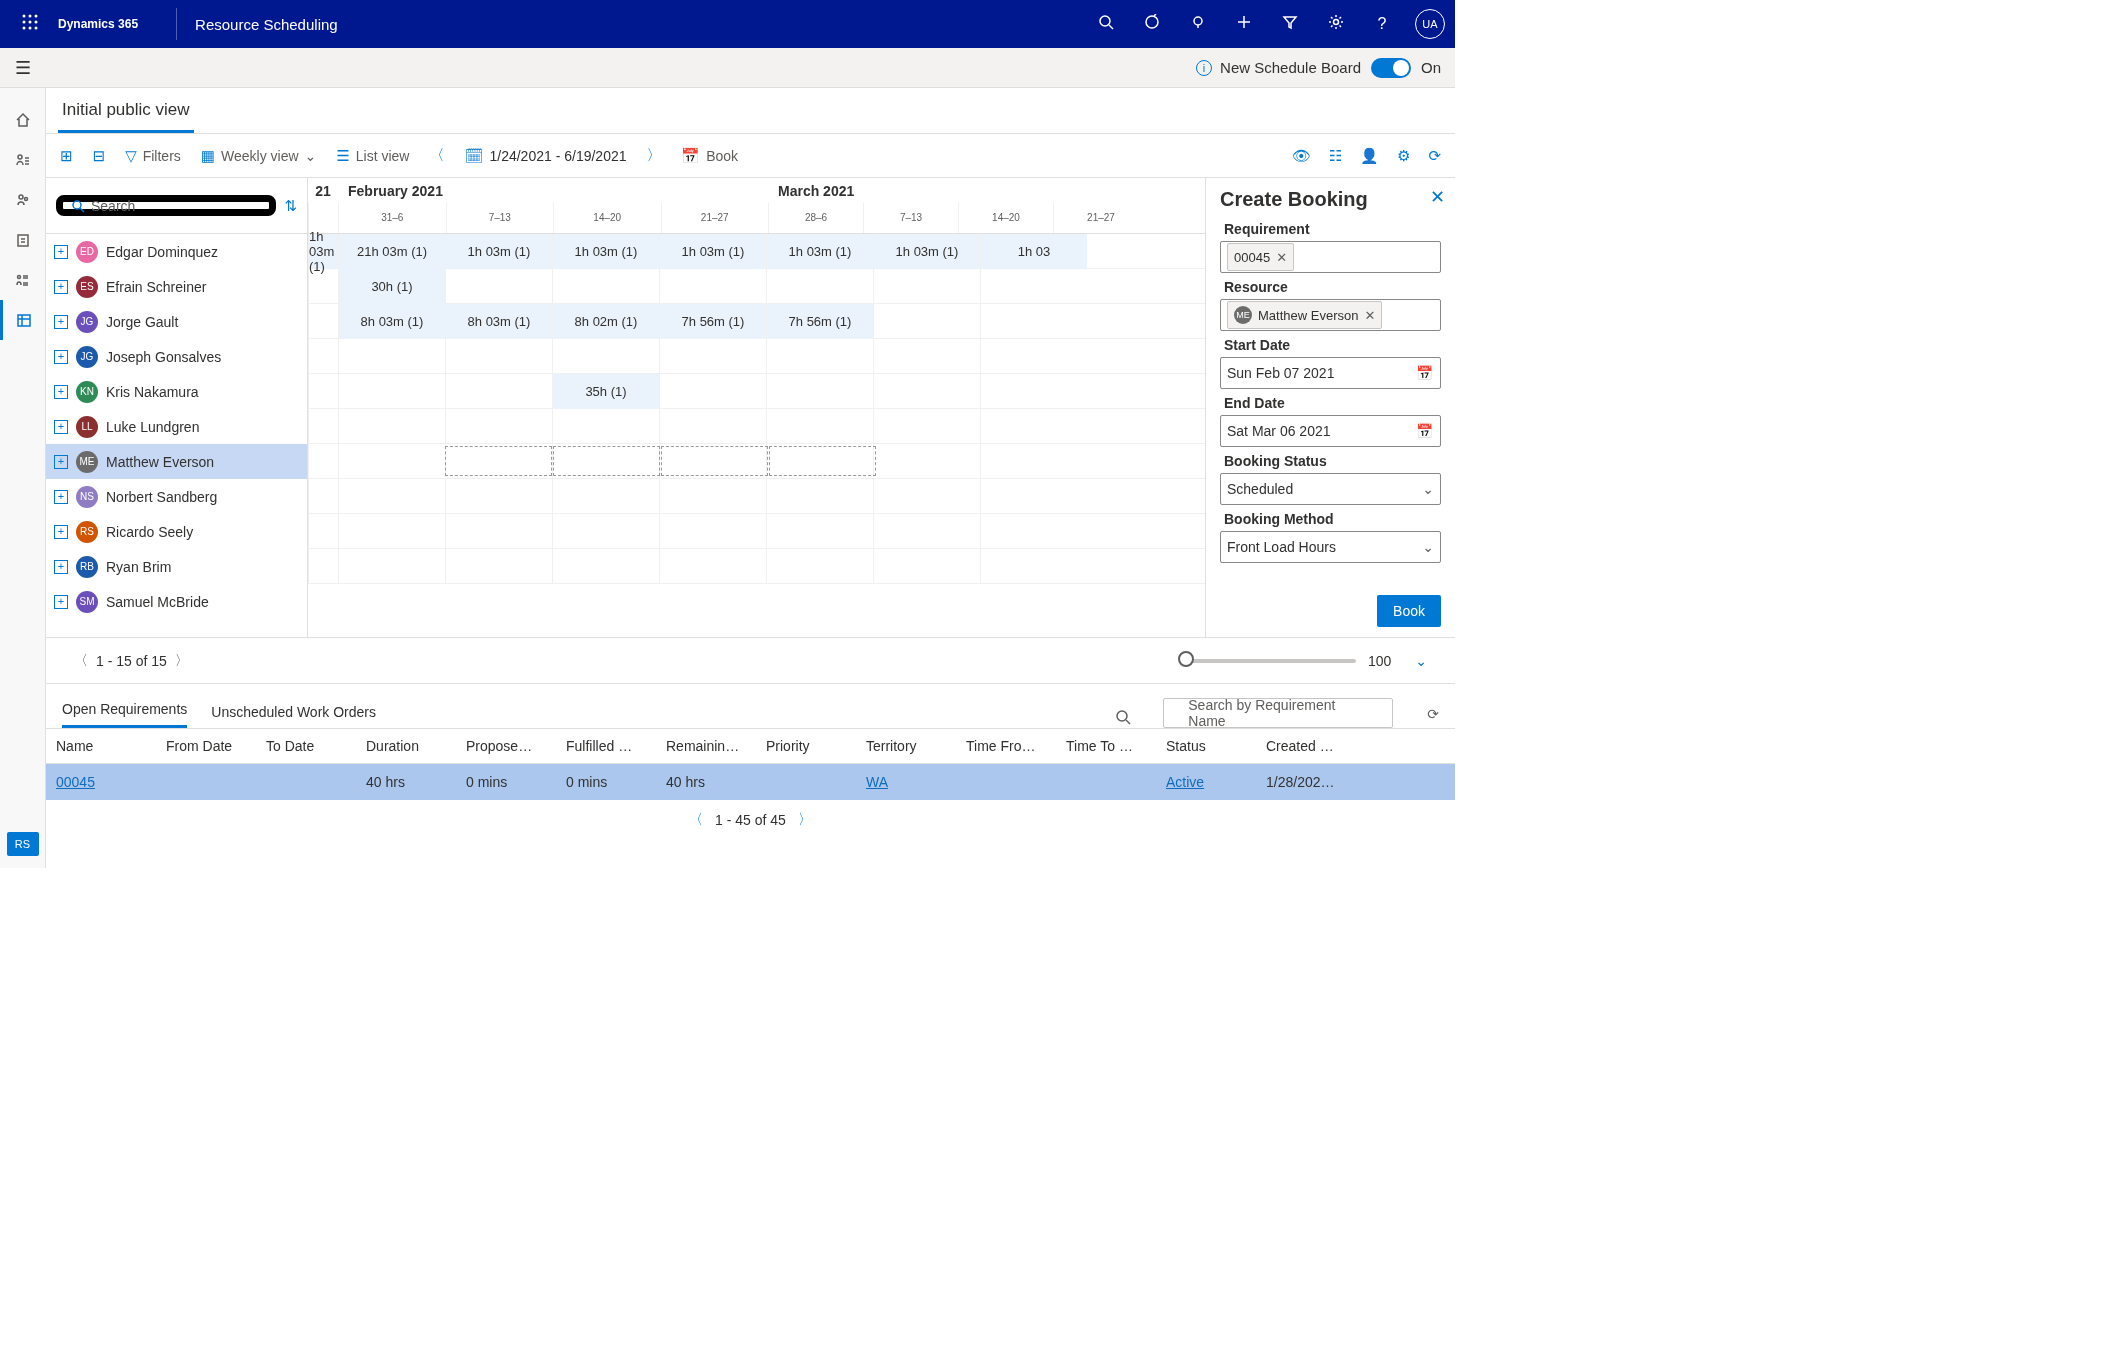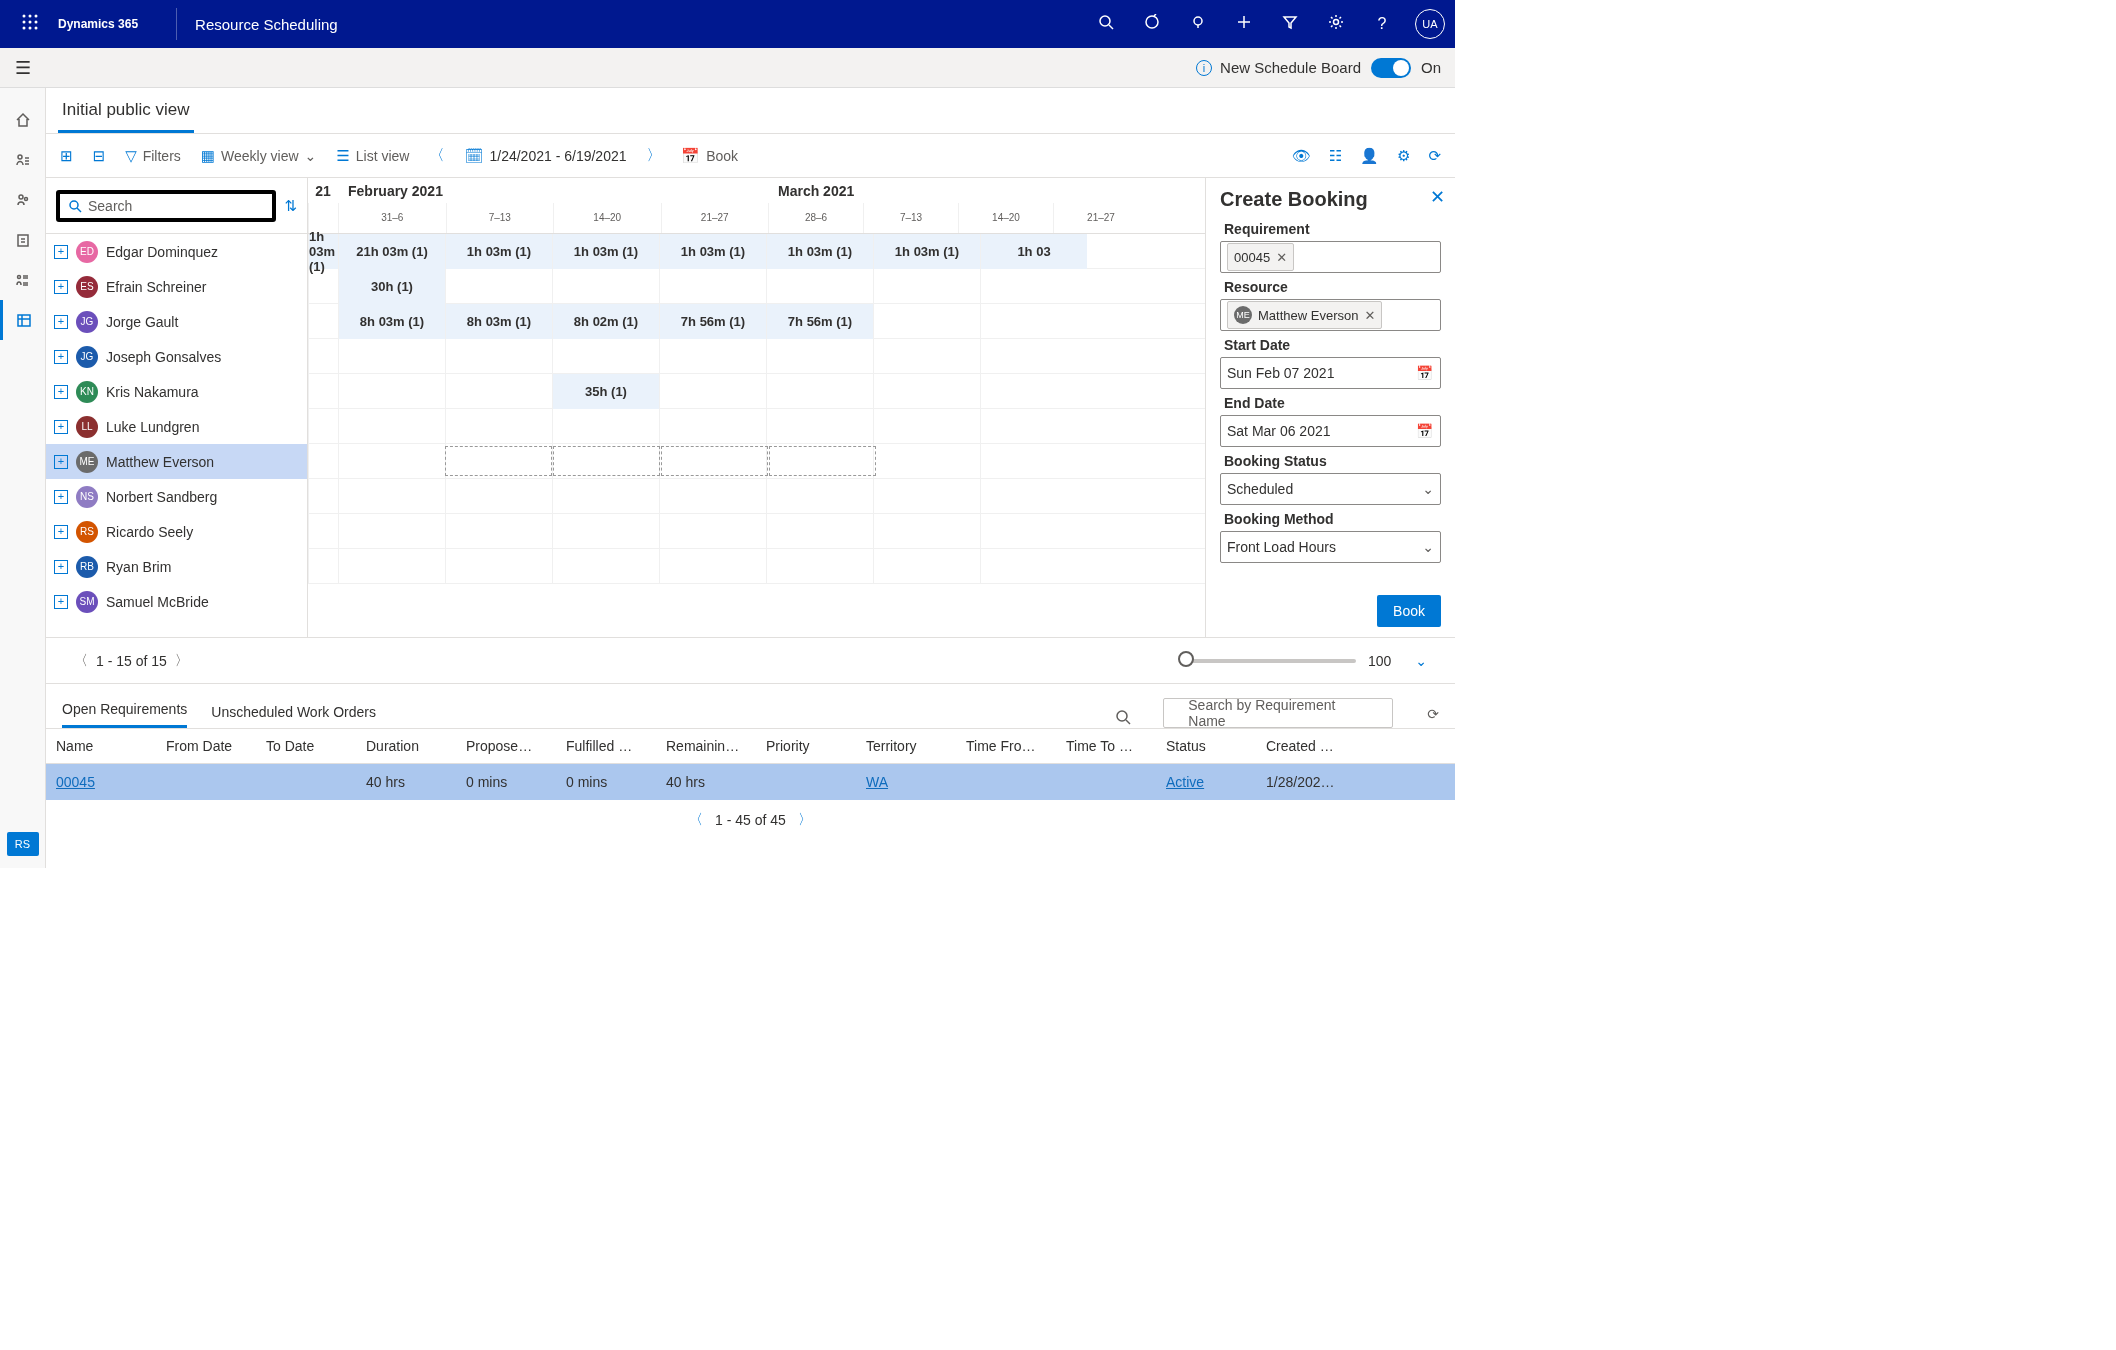--- a/index.html
+++ b/index.html
@@ -28,36 +28,36 @@
   .main { flex:1; display:flex;flex-direction:column;}
   .tabbar { height:46px;border-bottom:1px solid #e1dfdd;display:flex;align-items:flex-end;padding:0 12px;}
   .tabbar .tab { padding:10px 4px;font-size:17px;border-bottom:3px solid #0078D4;}
   .toolbar { height:44px;border-bottom:1px solid #e1dfdd;display:flex;align-items:center;padding:0 14px;gap:20px;color:#605e5c;}
   .tbtn { display:flex;align-items:center;gap:6px;cursor:pointer;}
   .icn { color:#0078D4; font-size:15px;}
   .toolbar .rt { margin-left:auto;display:flex;gap:18px;}
   .board { display:flex; height:460px; border-bottom:1px solid #e1dfdd;}
   .rescol { width:262px; border-right:1px solid #e1dfdd;display:flex;flex-direction:column;}
   .searchrow { height:56px;display:flex;align-items:center;padding:6px 10px;gap:8px;border-bottom:1px solid #e1dfdd;}
-  .searchbox { flex:1;height:32px;border:4px solid #000000;border-radius:3px;display:flex;align-items:center;padding:0 8px;color:#605e5c;}
+  .searchbox { flex:1;height:21px;border:7px solid #000000;border-radius:8px;display:flex;align-items:center;padding:0 8px;color:#605e5c;}
   .searchbox svg,.searchbox .si{margin-right:6px;color:#0078D4;}
   .reslist { flex:1; overflow:auto;}
   .resrow { height:35px;display:flex;align-items:center;padding:0 8px;gap:8px;cursor:pointer;}
   .resrow.sel{background:#C7D8F5;}
   .expand { color:#0078D4;width:14px;height:14px;border:1px solid #0078D4;display:flex;align-items:center;justify-content:center;font-size:11px;line-height:1;}
   .rav { width:22px;height:22px;border-radius:50%;color:#fff;font-size:10px;display:flex;align-items:center;justify-content:center;}
   .grid { flex:1; overflow:hidden; }
   .ghead { height:56px;border-bottom:1px solid #e1dfdd;display:flex;}
   .mcol { display:flex;flex-direction:column;}
   .mcol.first{width:30px;} .mcol.feb{width:430px;} .mcol.mar{width:380px;}
   .mlabel{height:26px;display:flex;align-items:center;font-weight:600;padding-left:10px;}
   .mcol.first .mlabel{padding-left:0;justify-content:center;}
   .wks{display:flex;}
   .wk{flex:1;text-align:center;color:#605e5c;font-size:10px;height:30px;line-height:30px;border-left:1px solid #f0f0f0;}
-  .gbody{position:relative;font-weight:bold;}
+  .gbody{position:relative;}
   .grow{height:35px;display:flex;border-bottom:1px solid #f0f0f0;}
   .gcell{border-left:1px solid #f0f0f0;height:35px;display:flex;align-items:center;justify-content:center;font-size:13px;}
   .gcell.b{background:#EAF2FB;}
   .w30{width:30px;} .w107{width:107px;}
   .dashed{position:absolute;height:30px;border:1px dashed #999;top:212px;}
   .panel { width:250px;border-left:1px solid #e1dfdd;padding:10px 14px 0 14px;position:relative;}
   .panel h2{margin:0 0 10px 0;font-size:20px;font-weight:600;}
   .pclose{position:absolute;right:10px;top:8px;color:#0078D4;font-size:18px;cursor:pointer;}
   .plabel{font-weight:600;margin:6px 0 4px 4px;}
   .pfield{height:32px;border:1px solid #8a8886;border-radius:2px;display:flex;align-items:center;padding:0 6px;position:relative;margin-bottom:6px;}

